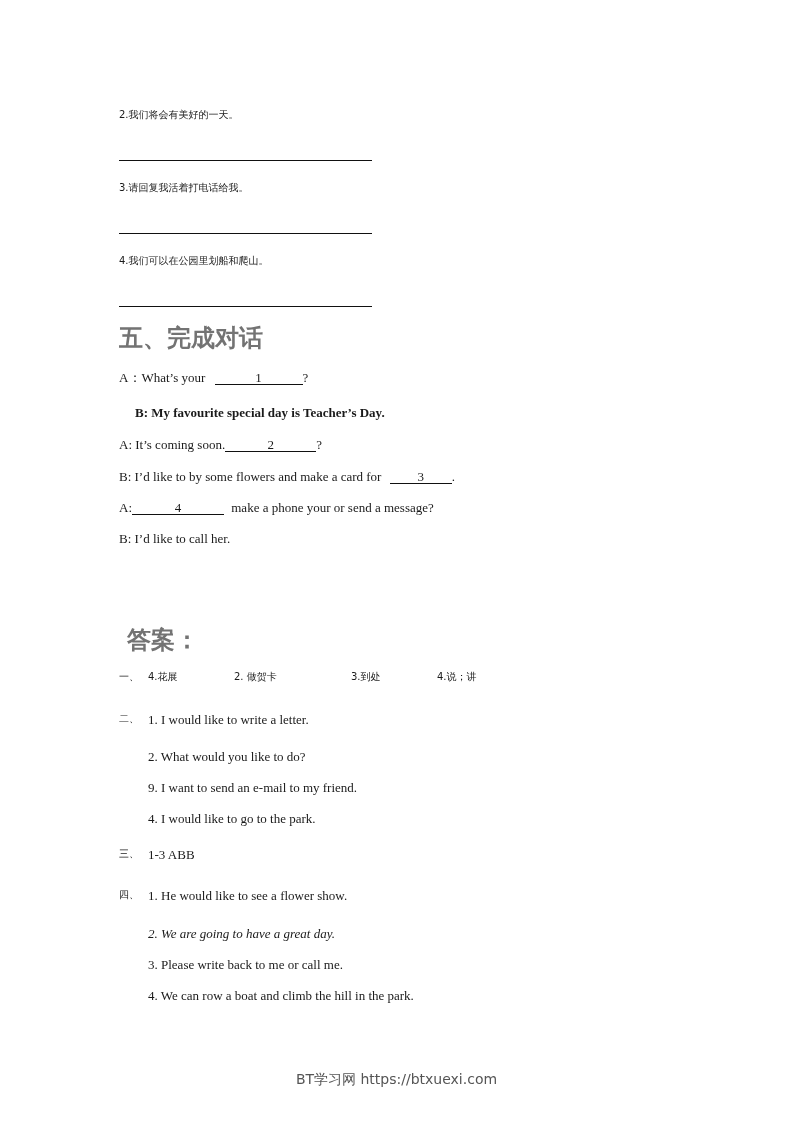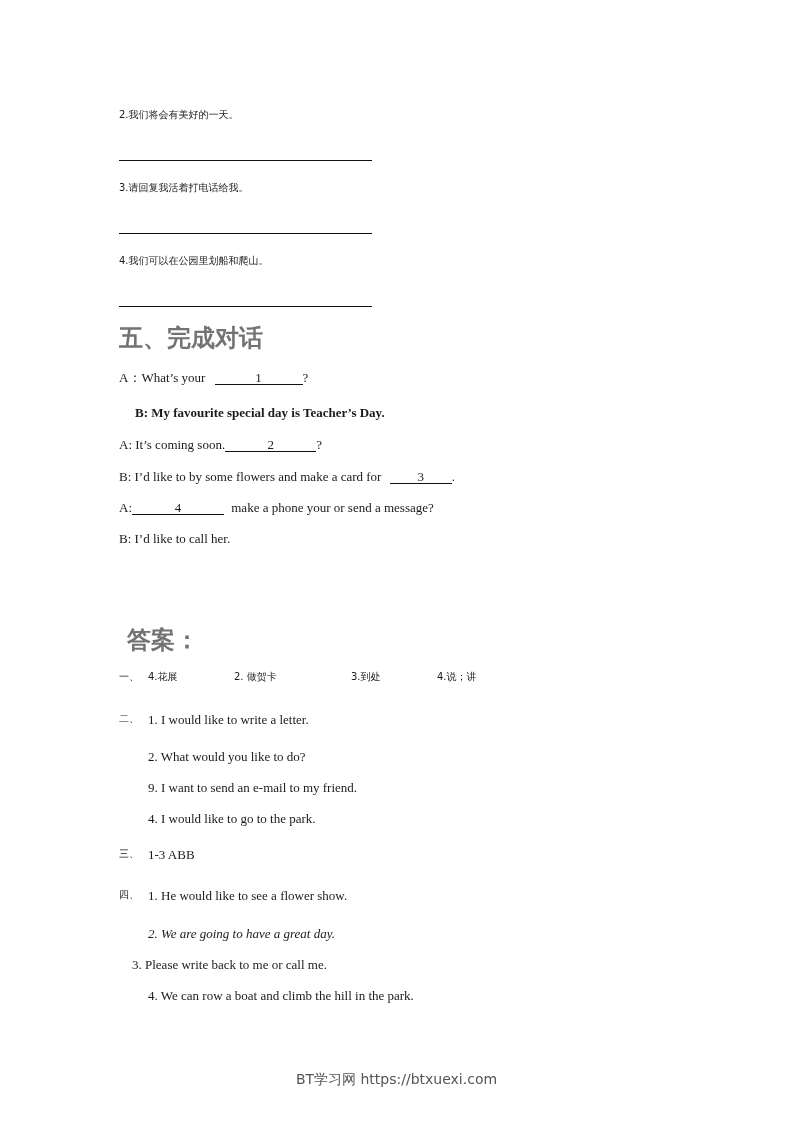--- a/index.html
+++ b/index.html
@@ -63,16 +63,16 @@
 <div class="abs txt" style="left:148px; top:749px;">2. What would you like to do?</div>
 <div class="abs txt" style="left:148px; top:780px;">9. I want to send an e-mail to my friend.</div>
 <div class="abs txt" style="left:148px; top:811px;">4. I would like to go to the park.</div>
 
 <div class="abs cn" style="left:119px; top:847px;">三、</div>
 <div class="abs txt" style="left:148px; top:847px;">1-3 ABB</div>
 
 <div class="abs cn" style="left:119px; top:888px;">四、</div>
 <div class="abs txt" style="left:148px; top:888px;">1. He would like to see a flower show.</div>
 <div class="abs txt" style="left:148px; top:926px;font-style:italic;">2. We are going to have a great day.</div>
-<div class="abs txt" style="left:132px; top:957px;">3. Please write back to me or call me.</div>
+<div class="abs txt" style="left:148px; top:957px;">3. Please write back to me or call me.</div>
 <div class="abs txt" style="left:148px; top:988px;">4. We can row a boat and climb the hill in the park.</div>
 
 <div class="abs footer" style="left:0; width:793px; text-align:center; top:1071px;">BT学习网 https://btxuexi.com</div>
 
 </body></html>

